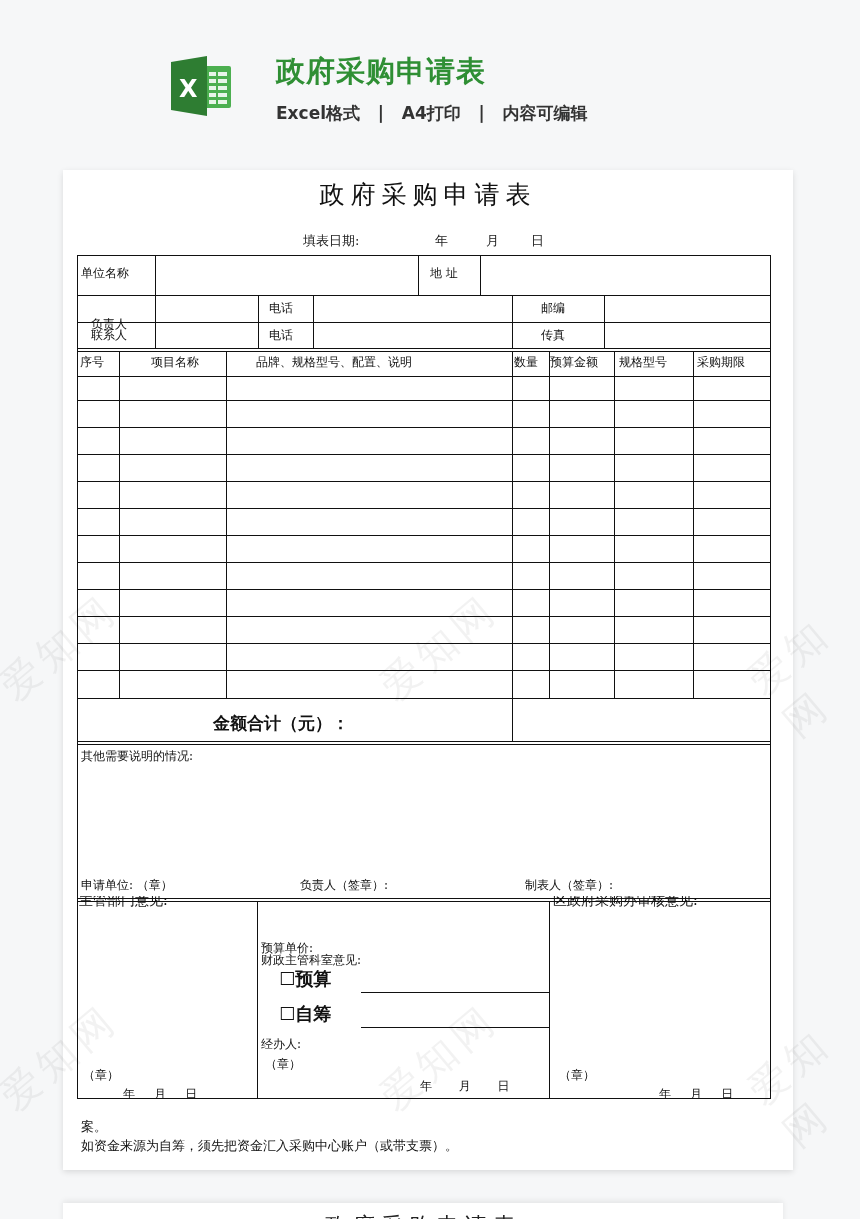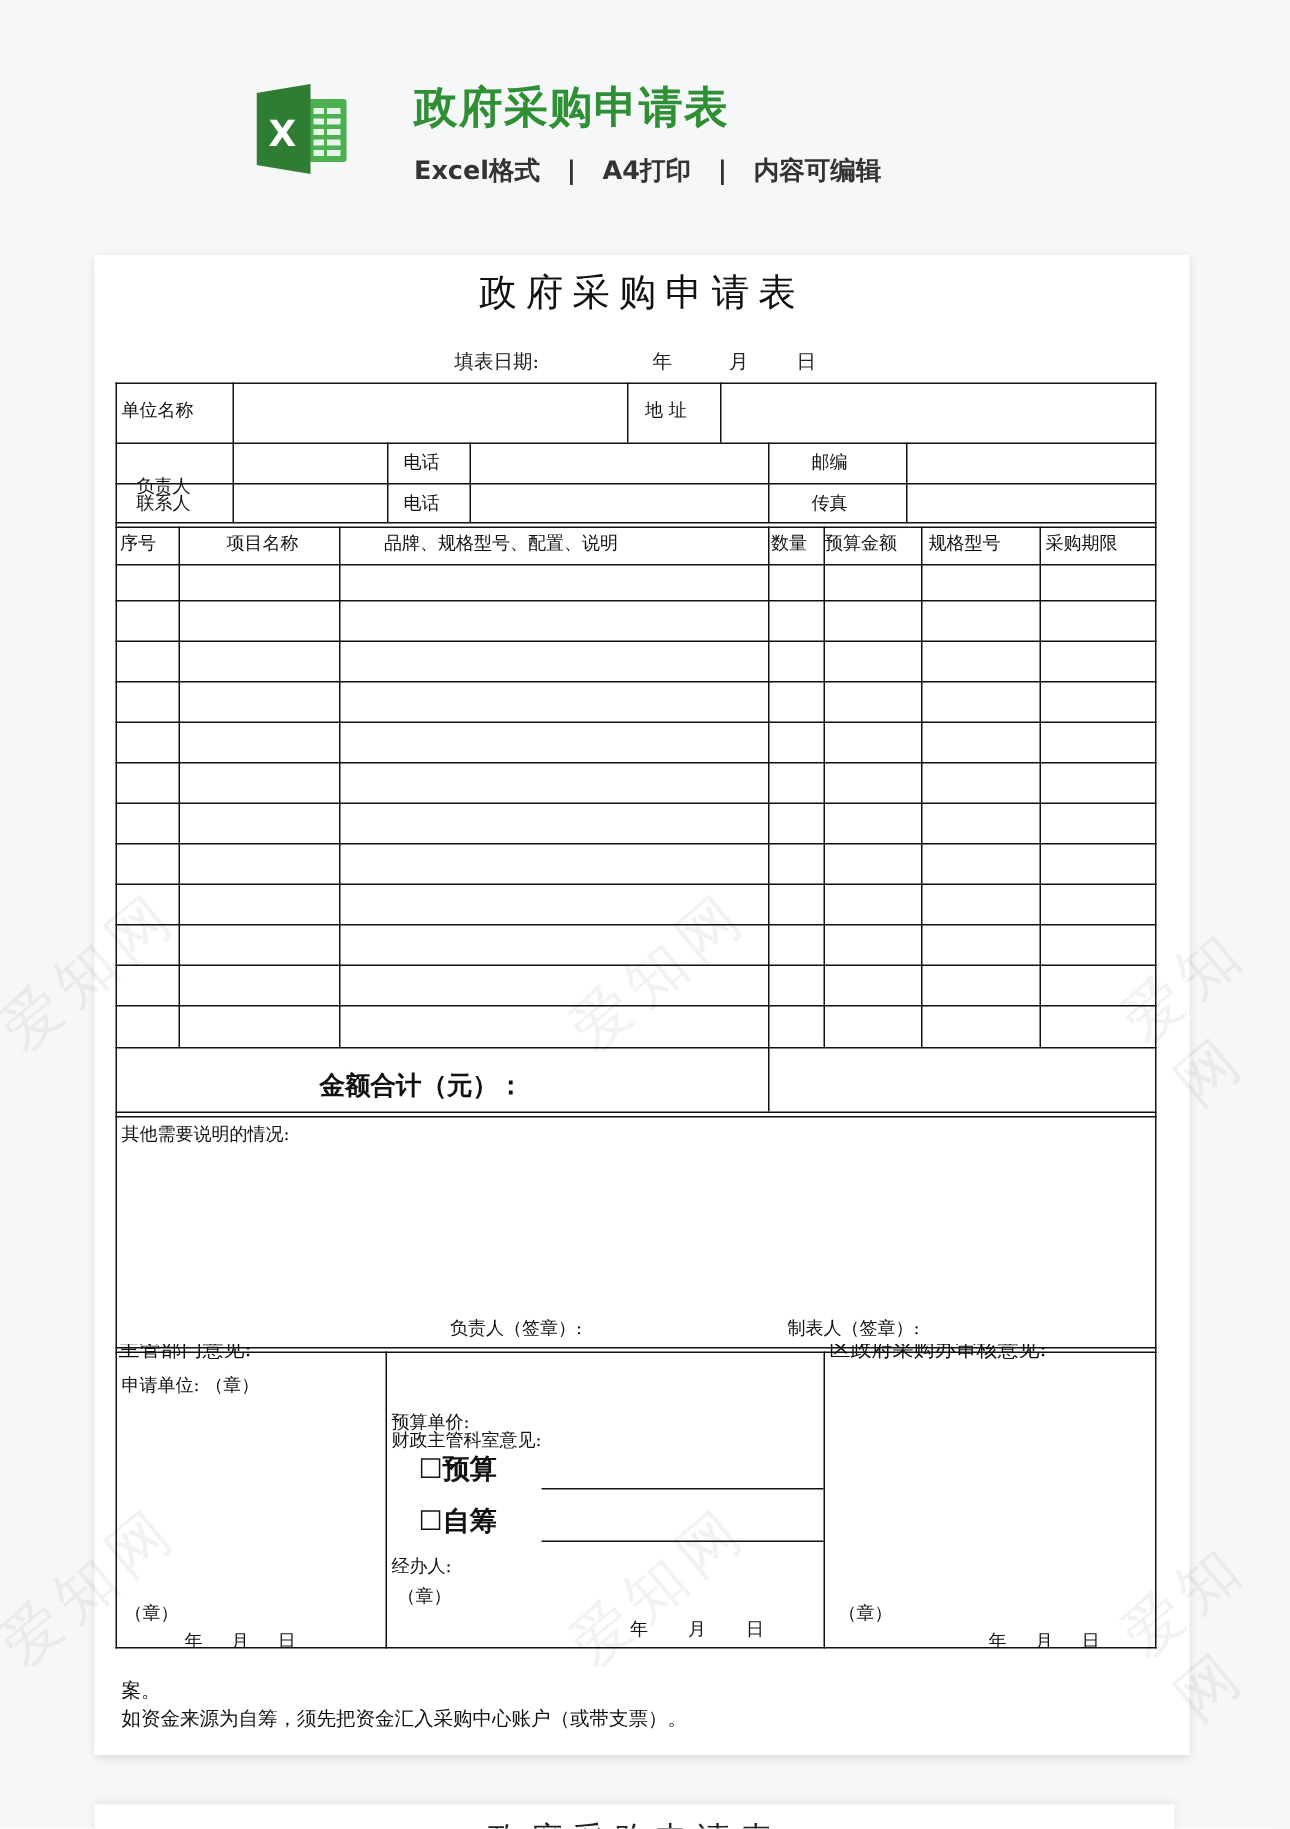--- a/index.html
+++ b/index.html
@@ -155,21 +155,21 @@
 
     <div class="cell-text bold" style="left:150px; top:542px; font-size:17px;">金额合计（元）：</div>
     <div class="cell-text" style="left:455px; top:542px;"></div>
   </div>
 
   <div class="vl" style="left:14px; top:574px; height:157px;"></div>
   <div class="vl" style="left:707px; top:574px; height:157px;"></div>
   <div class="hl" style="left:14px; top:728px; width:694px;"></div>
   <div class="hl" style="left:14px; top:731px; width:694px;"></div>
   <div class="cell-text" style="left:18px; top:578px;">其他需要说明的情况:</div>
-  <div class="cell-text" style="left:18px; top:745px;">申请单位: （章）</div>
+  <div class="cell-text" style="left:18px; top:707px;">申请单位: （章）</div>
   <div class="cell-text" style="left:237px; top:707px;">负责人（签章）:</div>
   <div class="cell-text" style="left:462px; top:707px;">制表人（签章）:</div>
 
   <div class="vl" style="left:14px; top:731px; height:198px;"></div>
   <div class="vl" style="left:194px; top:731px; height:198px;"></div>
   <div class="vl" style="left:486px; top:731px; height:198px;"></div>
   <div class="vl" style="left:707px; top:731px; height:198px;"></div>
   <div class="hl" style="left:14px; top:928px; width:694px;"></div>
 
   <div class="cell-text small" style="left:16px; top:726px; overflow:hidden; height:14px; line-height:8px;">主管部门意见:</div>

